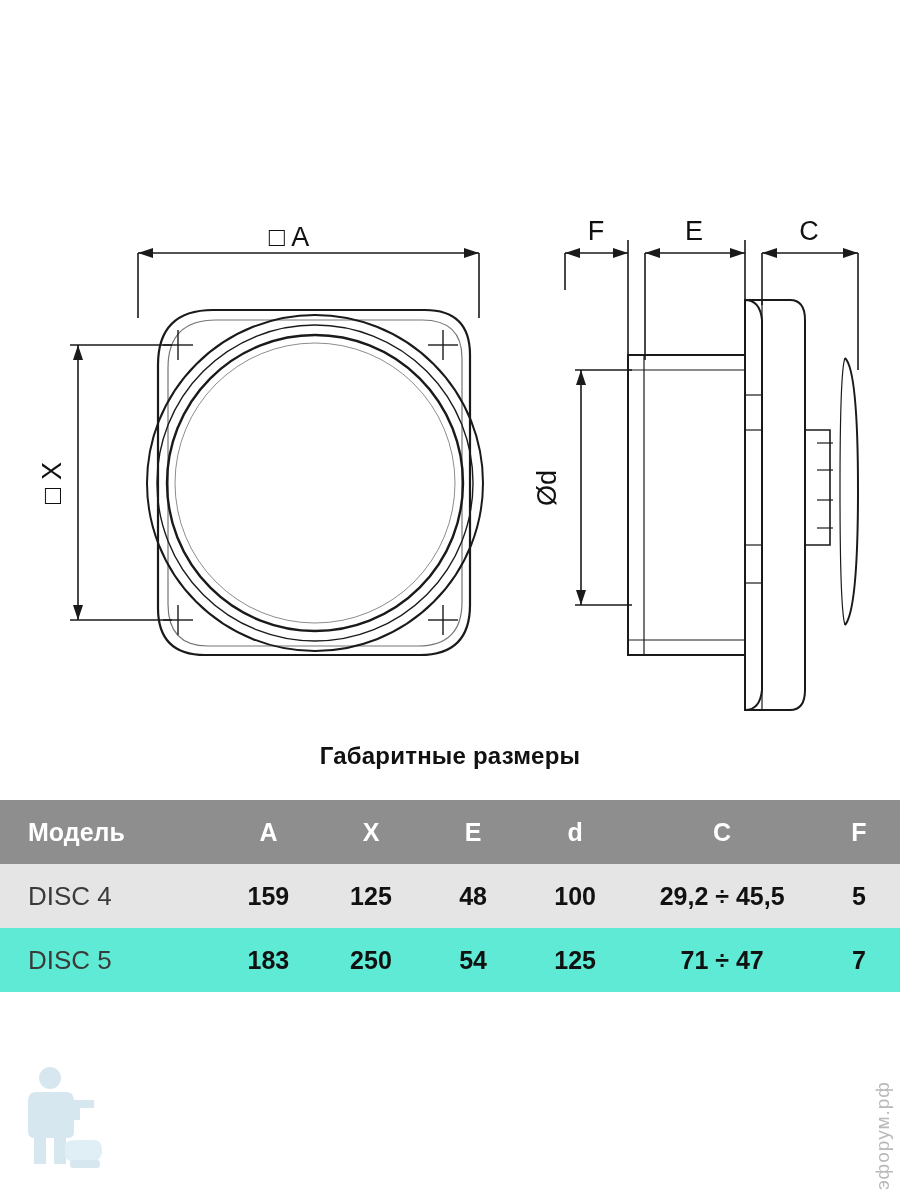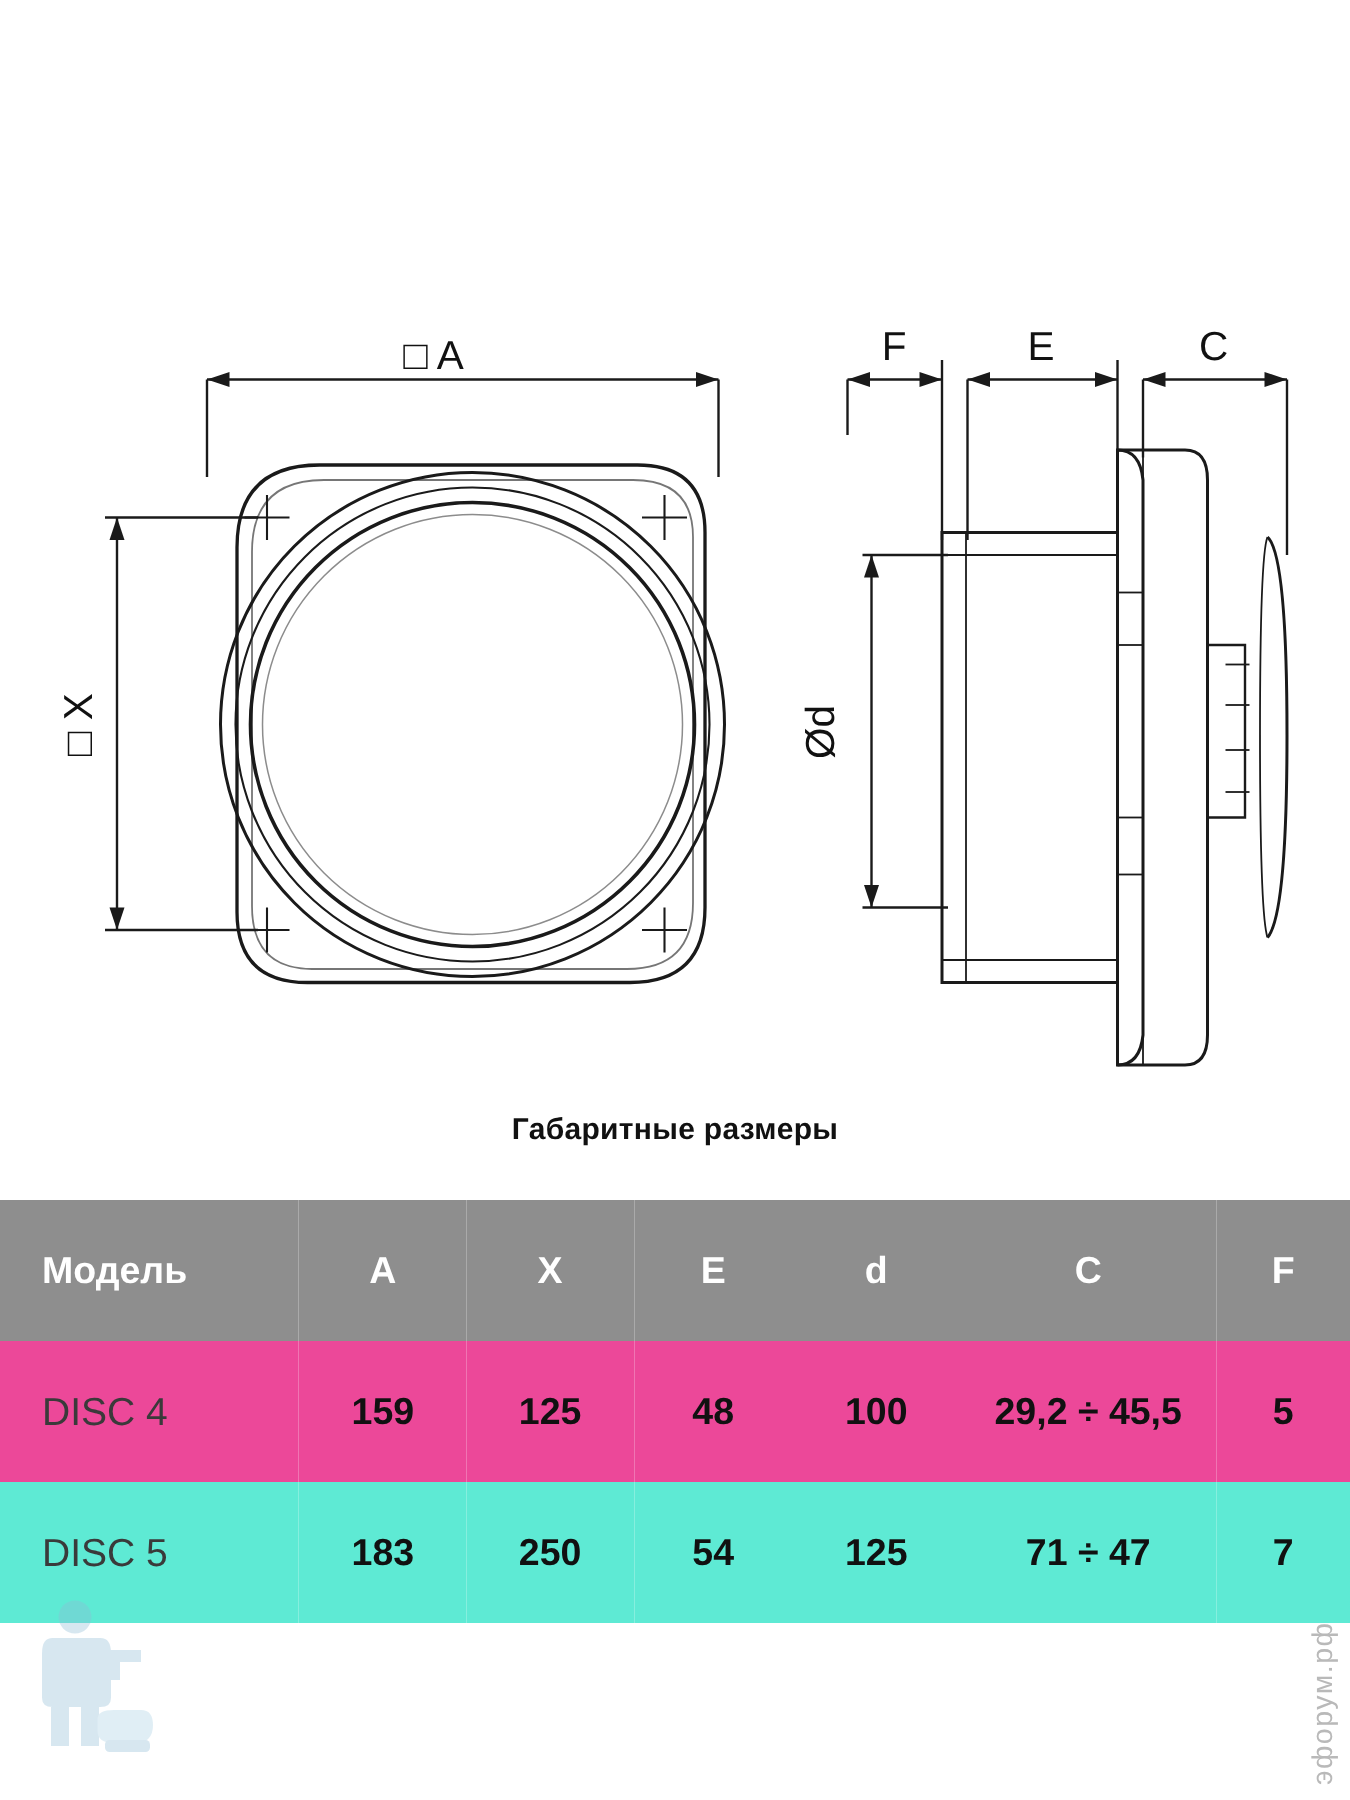--- a/index.html
+++ b/index.html
@@ -27,56 +27,56 @@
     font-size: 27px;
     font-weight: 400;
     fill: #111;
   }
   .table-title {
     position: absolute;
     top: 742px;
     left: 0;
     width: 900px;
     text-align: center;
-    font-size: 20px;
+    font-size: 24px;
     font-weight: bold;
     color: #111;
     letter-spacing: 0.2px;
   }
   table.dims {
     position: absolute;
     top: 800px;
     left: 0;
     width: 900px;
     border-collapse: collapse;
     font-size: 25px;
   }
   table.dims th, table.dims td {
-    padding: 16px;
+    padding: 1px;
     height: 62px;
     vertical-align: middle;
     text-align: center;
     font-weight: bold;
   }
   table.dims thead tr {
     background: #8e8e8e;
     color: #ffffff;
   }
   table.dims thead th {
     font-size: 25px;
     font-weight: bold;
   }
   table.dims thead th.model-col,
   table.dims tbody td.model-col {
     text-align: left;
     padding-left: 28px;
     width: 195px;
   }
   table.dims tbody tr.row-odd {
-    background: #ec4899;
+    background: #e5e5e5;
   }
   table.dims tbody tr.row-even {
     background: #5eead4;
   }
   table.dims tbody td.model-col {
     font-weight: 400;
     font-size: 26px;
     color: #3a3a3a;
   }
   table.dims tbody td {

